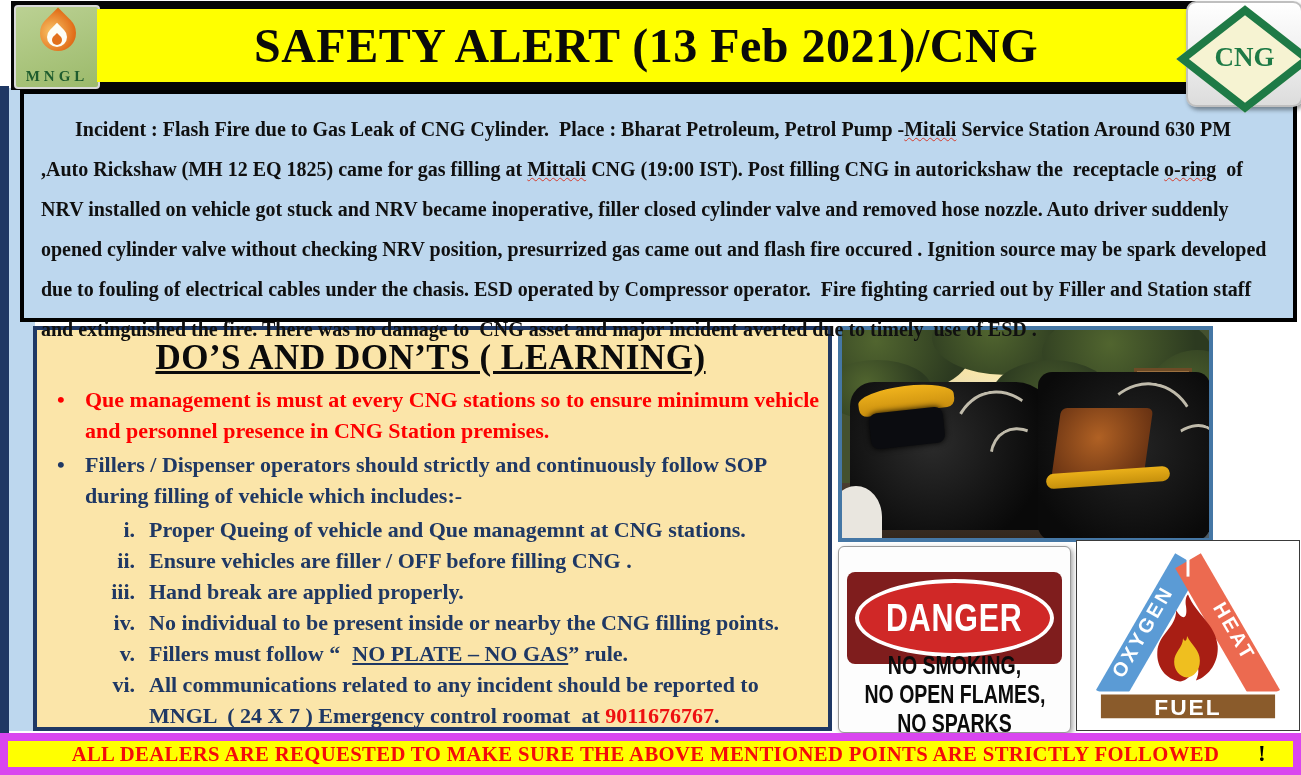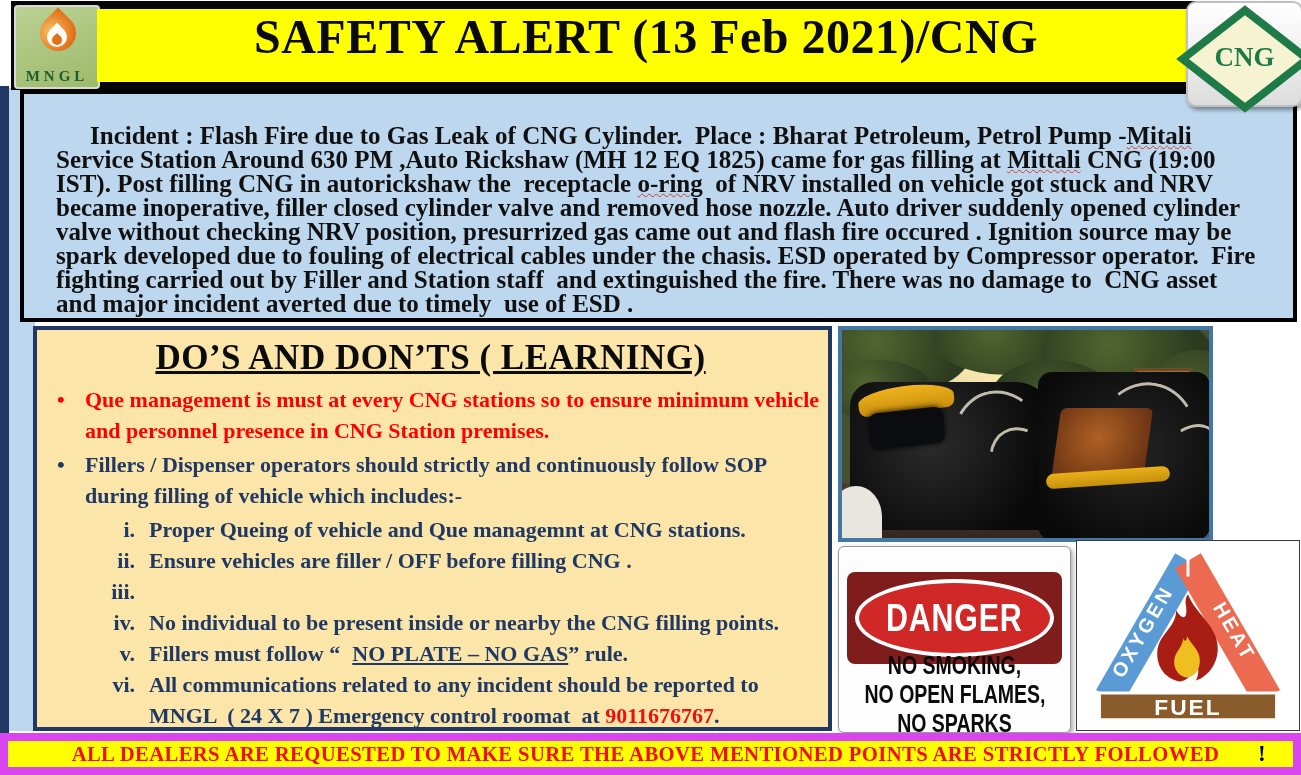--- a/index.html
+++ b/index.html
@@ -17,35 +17,35 @@
   .drop{position:absolute;left:24px;top:8px;width:36px;height:36px;
         background:radial-gradient(circle at 35% 60%,#F9C467,#E2701B 70%,#C85A10);
         border-radius:0 50% 50% 50%;transform:rotate(45deg);}
   .drop2{position:absolute;left:31px;top:20px;width:20px;height:20px;background:#fdfdf5;
         border-radius:0 50% 50% 50%;transform:rotate(45deg);}
   .drop3{position:absolute;left:36px;top:28px;width:10px;height:10px;background:#E2701B;
         border-radius:0 50% 50% 50%;transform:rotate(45deg);}
   .mngl-label{position:absolute;left:0;bottom:2px;width:100%;text-align:center;color:#1F5C2E;
         font-weight:bold;font-size:15px;letter-spacing:4px;}
   .titlebar{position:absolute;left:86px;top:8px;width:1098px;height:73px;background:#FFFF00;
-        display:flex;justify-content:center;}
+        display:flex;align-items:center;justify-content:center;}
   .title{font-size:48px;font-weight:bold;color:#0a0a0a;letter-spacing:0.5px;white-space:nowrap;}
 
   .cng-btn{position:absolute;left:1186px;top:1px;width:113px;height:102px;border-radius:10px;
         background:linear-gradient(#ffffff,#ececec 60%,#dcdcdc);border:2px solid #bfbfbf;
         box-shadow:2px 3px 4px rgba(0,0,0,.4);z-index:6;}
   .diamond{position:absolute;left:50%;top:55%;width:62px;height:62px;background:#F6F3D2;
         border:7px solid #1E7A46;transform:translate(-50%,-50%) scaleX(1.28) rotate(45deg);}
   .cng-text{position:absolute;left:0;width:100%;top:55%;transform:translateY(-54%);text-align:center;
         color:#1E7A46;font-size:27px;font-weight:bold;}
 
   
   .incident{position:absolute;left:20px;top:90px;width:1277px;height:232px;background:#BDD7EE;
         border:4px solid #000;box-sizing:border-box;padding:14px 16px 0 16px;z-index:2;}
-  .incident p{margin:16px;font-size:25px;line-height:24px;font-weight:bold;color:#101010;
+  .incident p{margin:1px;font-size:20px;line-height:40px;font-weight:bold;color:#101010;
         text-indent:34px;white-space:pre-wrap;}
   .sp-wavy{text-decoration:underline;text-decoration-style:wavy;text-decoration-color:#d43c2e;text-decoration-thickness:1px;}
   .ul-solid{text-decoration:underline;margin-left:12px;}
   .seg-red{color:#EE1010;}
 
   
   .learn{position:absolute;left:33px;top:326px;width:799px;height:405px;background:#FBE5A9;
         border:4px solid #1F3864;box-sizing:border-box;padding:6px 8px 0 4px;}
   .learn-heading{margin:2px 0 6px 0;text-align:center;font-size:35px;font-weight:bold;color:#0b0b0b;
         text-decoration:underline;letter-spacing:0.5px;}
@@ -154,20 +154,21 @@
     <div class="ritem">
       <span class="rm">i.</span>
       <span class="rtext"><span>Proper Queing of vehicle and Que managemnt at CNG stations.</span></span>
     </div>
     <div class="ritem">
       <span class="rm">ii.</span>
       <span class="rtext"><span>Ensure vehicles are filler / OFF before filling CNG .</span></span>
     </div>
     <div class="ritem">
       <span class="rm">iii.</span>
+      <span class="rtext"><span>Hand break are applied properly.</span></span>
     </div>
     <div class="ritem">
       <span class="rm">iv.</span>
       <span class="rtext"><span>No individual to be present inside or nearby the CNG filling points.</span></span>
     </div>
     <div class="ritem">
       <span class="rm">v.</span>
       <span class="rtext"><span>Fillers must follow “</span><span class="ul-solid">NO PLATE – NO GAS</span><span>” rule.</span></span>
     </div>
     <div class="ritem">

